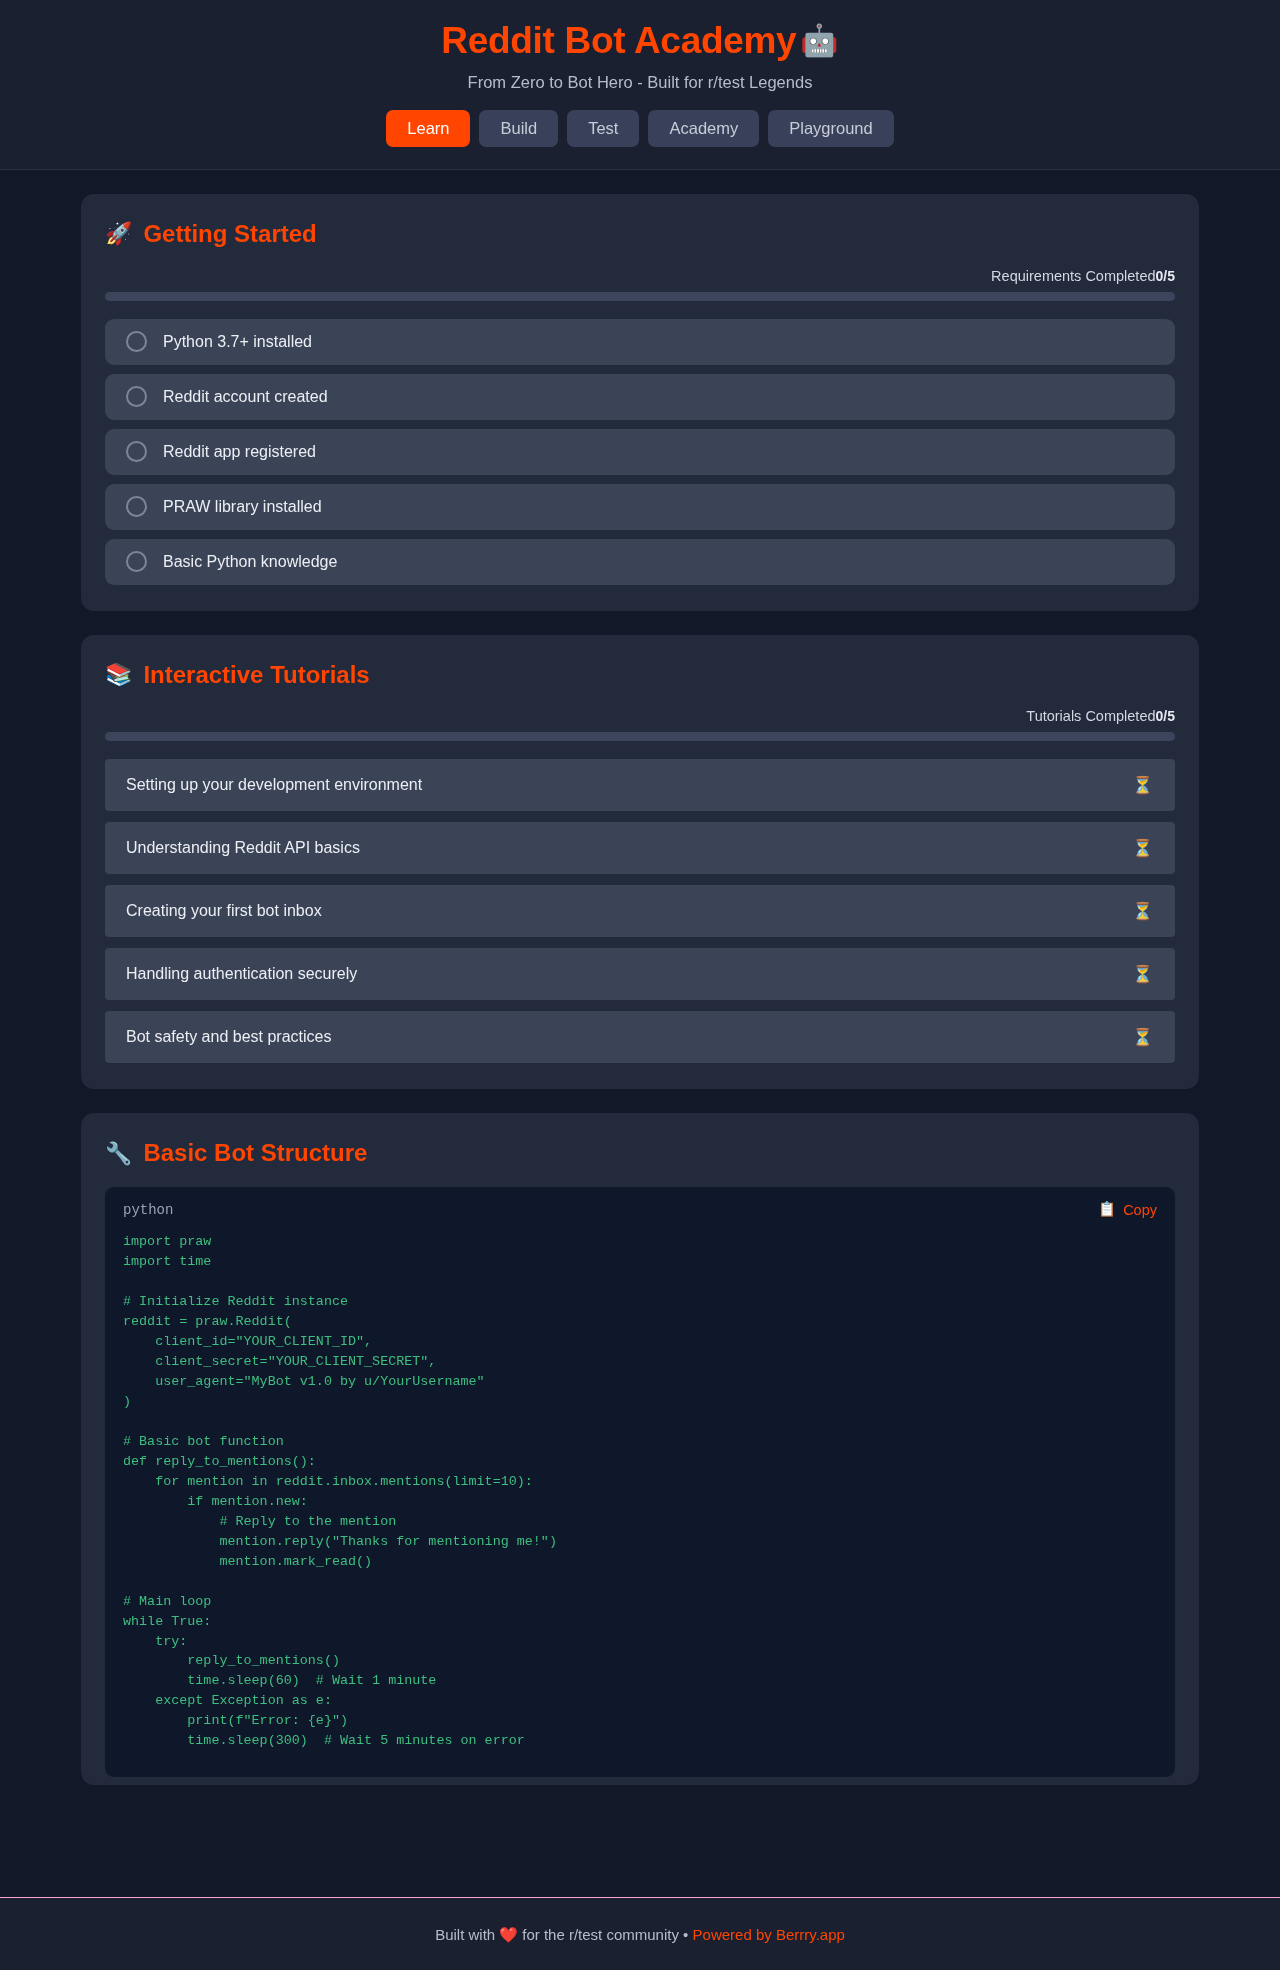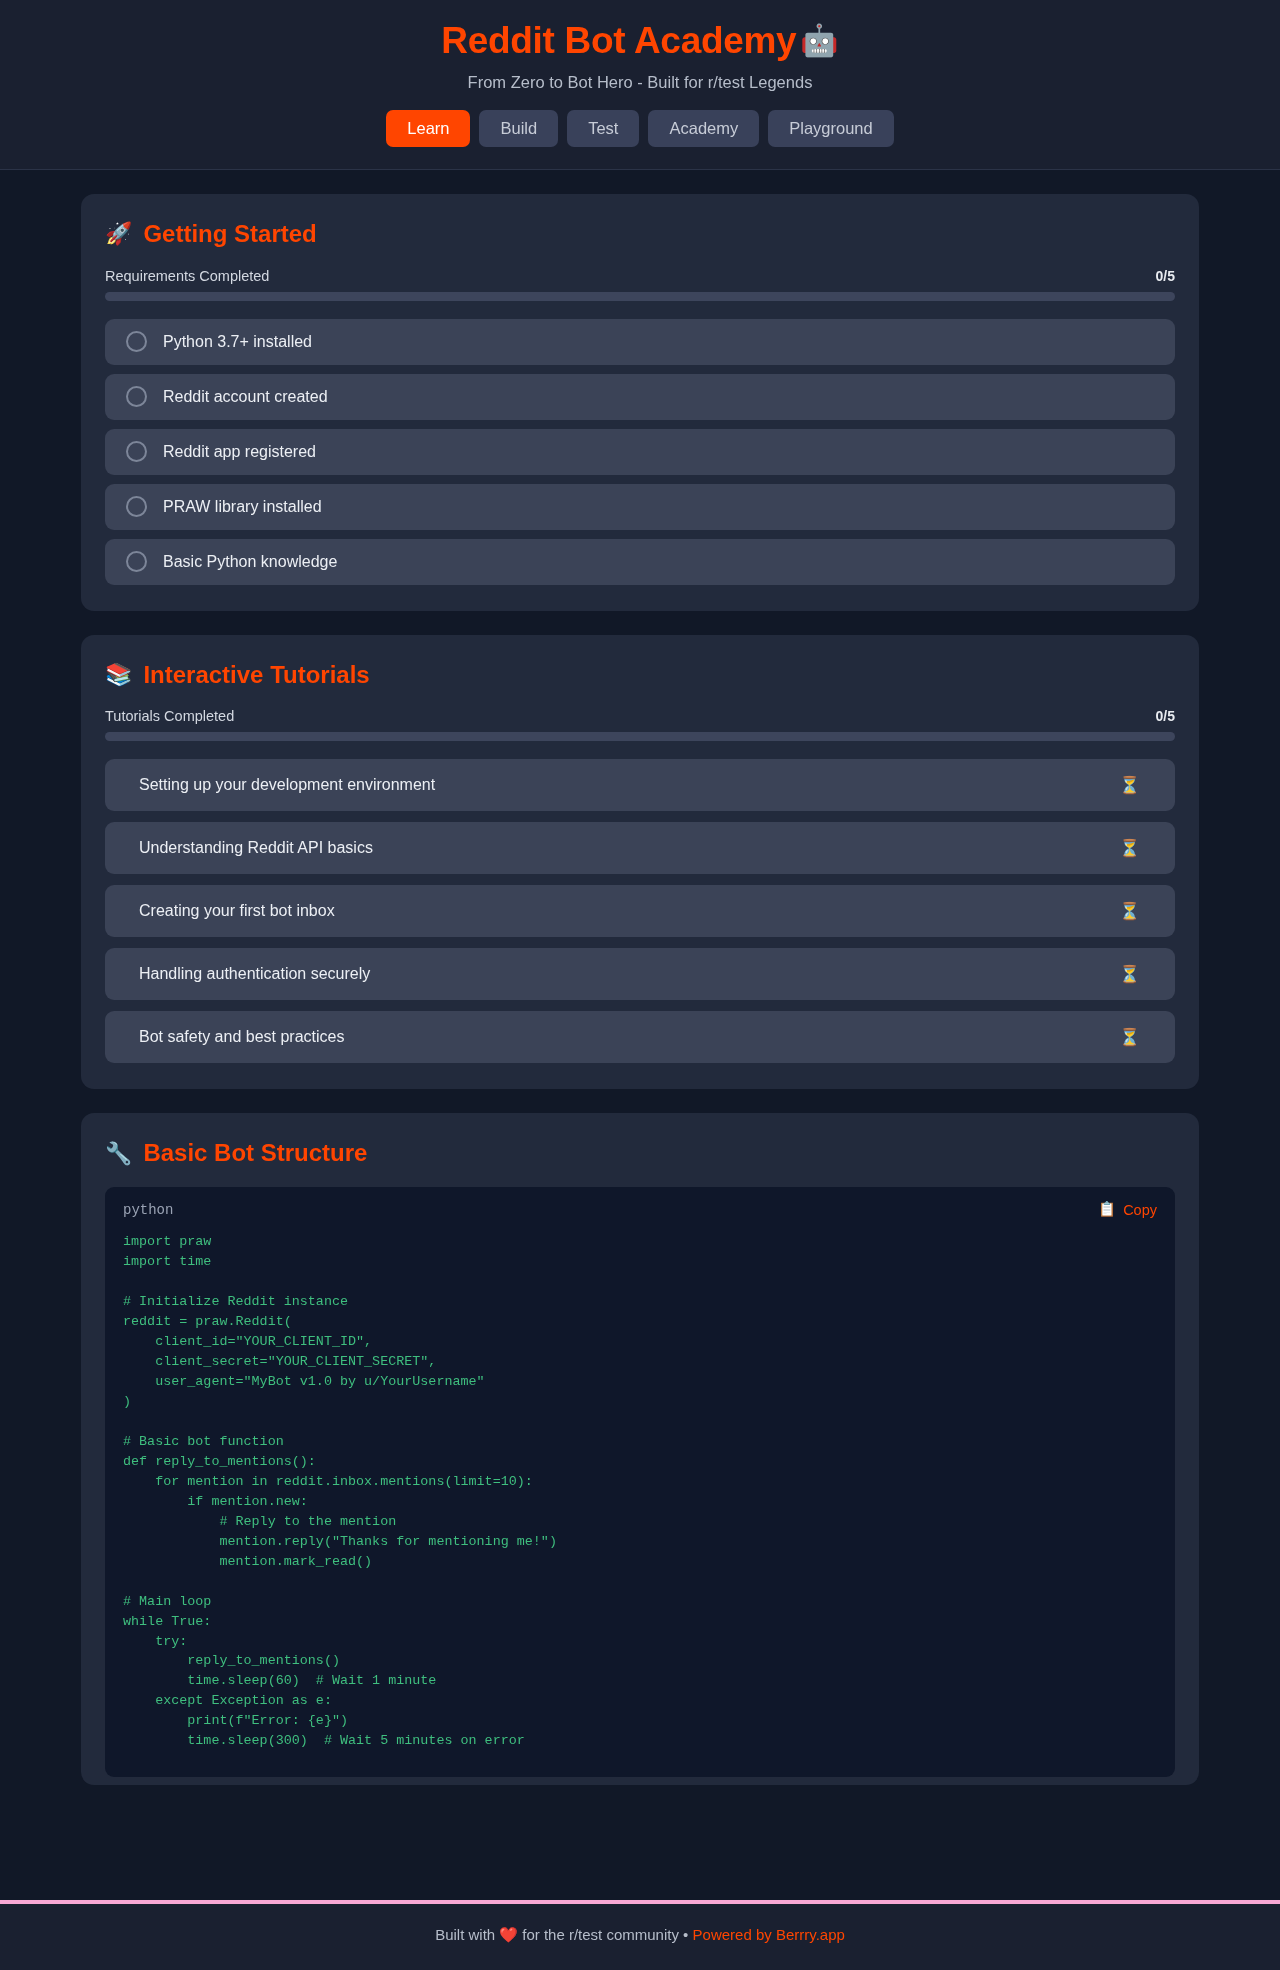--- a/index.html
+++ b/index.html
@@ -93,21 +93,21 @@
     gap: 11px;
     line-height: 1.2;
   }
   .card-title .emoji {
     font-size: 22px;
   }
 
   
   .progress-row {
     display: flex;
-    justify-content: space-between;
+    justify-content: flex-end;
     align-items: baseline;
     font-size: 14.5px;
     color: #d3d8e1;
     margin-bottom: 8px;
   }
   .progress-count {
     font-weight: bold;
     color: #e8ebf0;
     font-size: 14px;
   }
@@ -150,26 +150,26 @@
   .check-label {
     font-size: 16px;
     color: #eceff4;
   }
 
   
   .tutorial-list { display: flex; flex-direction: column; gap: 11px; }
 
   .tutorial-item {
     background: #3b4357;
-    border-radius: 9px;
+    border-radius: 4px;
     height: 52px;
     display: flex;
     align-items: center;
     justify-content: space-between;
-    padding: 0 34px;
+    padding: 0 21px;
     cursor: pointer;
   }
   .tutorial-label { font-size: 16px; color: #eceff4; }
   .tutorial-status { font-size: 17px; line-height: 1; }
 
   
   .code-card { padding-bottom: 8px; }
 
   .code-block {
     background: #0f172a;
@@ -210,23 +210,23 @@
     color: #3fbf7f;
     white-space: pre;
     padding: 0 4px;
     overflow: hidden;
   }
 
   
   .site-footer {
     flex: 0 0 auto;
     background: #1a2030;
-    border-top: 4px solid #f9a8d4;
+    border-top: 1px solid #f9a8d4;
     text-align: center;
-    padding: 22px 0 26px 0;
+    padding: 28px 0 26px 0;
     font-size: 15px;
     color: #b6bdca;
   }
   .footer-link { color: #ff4500; text-decoration: none; cursor: pointer; }
   .heart { color: #e8413c; }
 </style>
 </head>
 <body>
 
 <header class="site-header">

